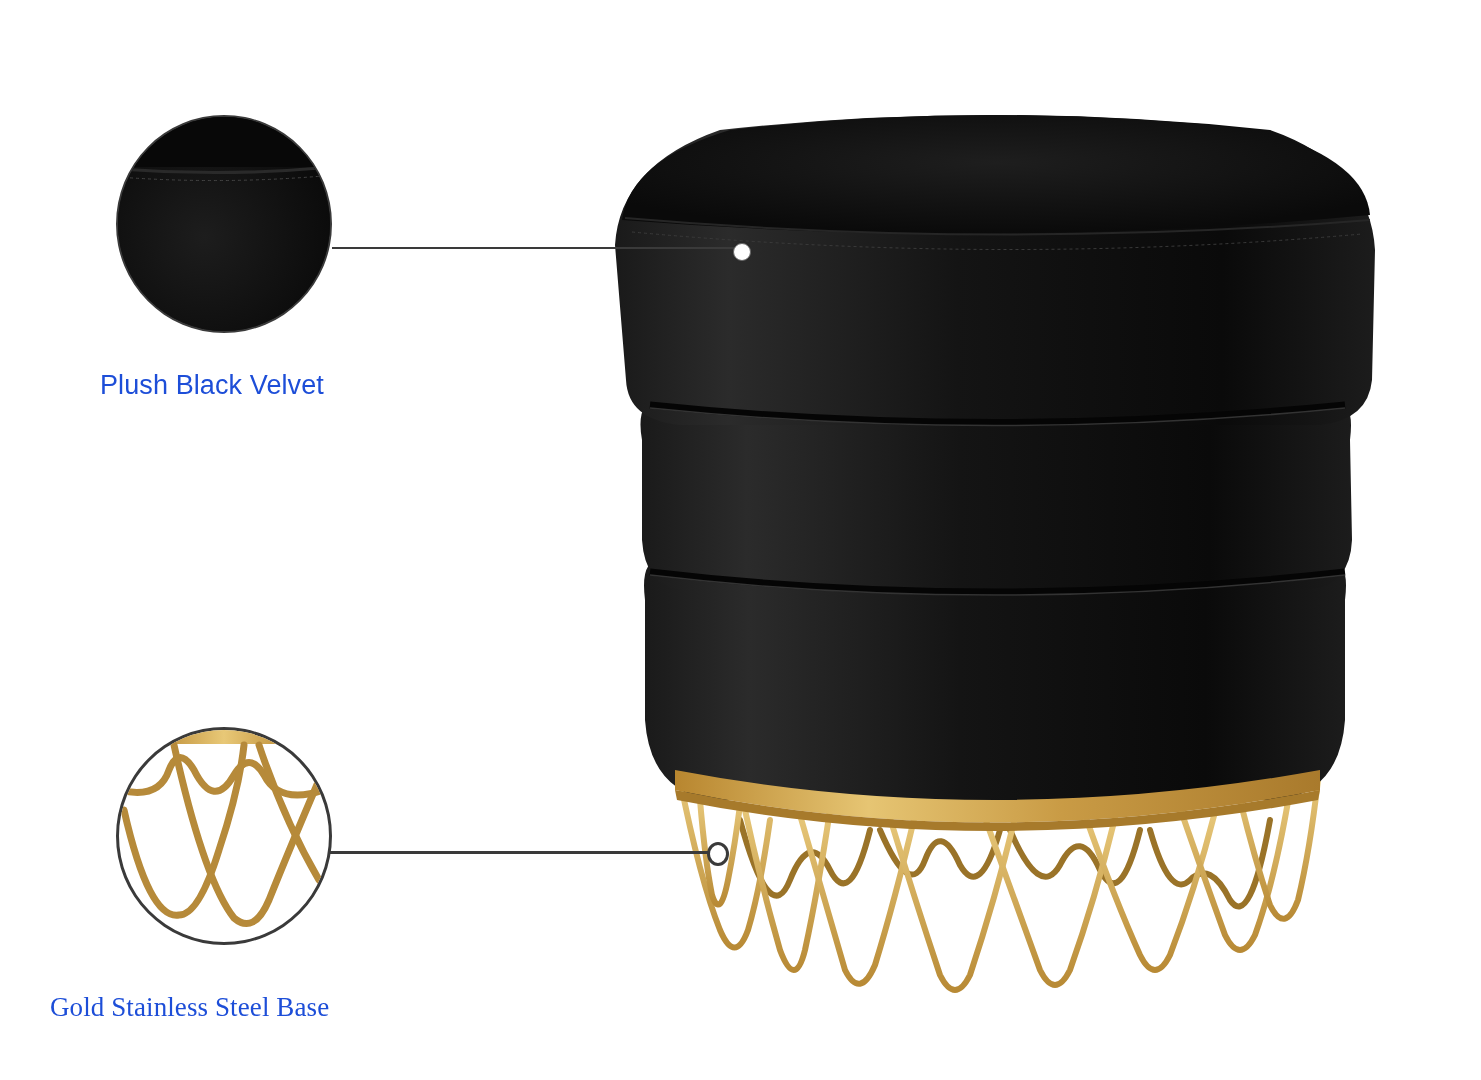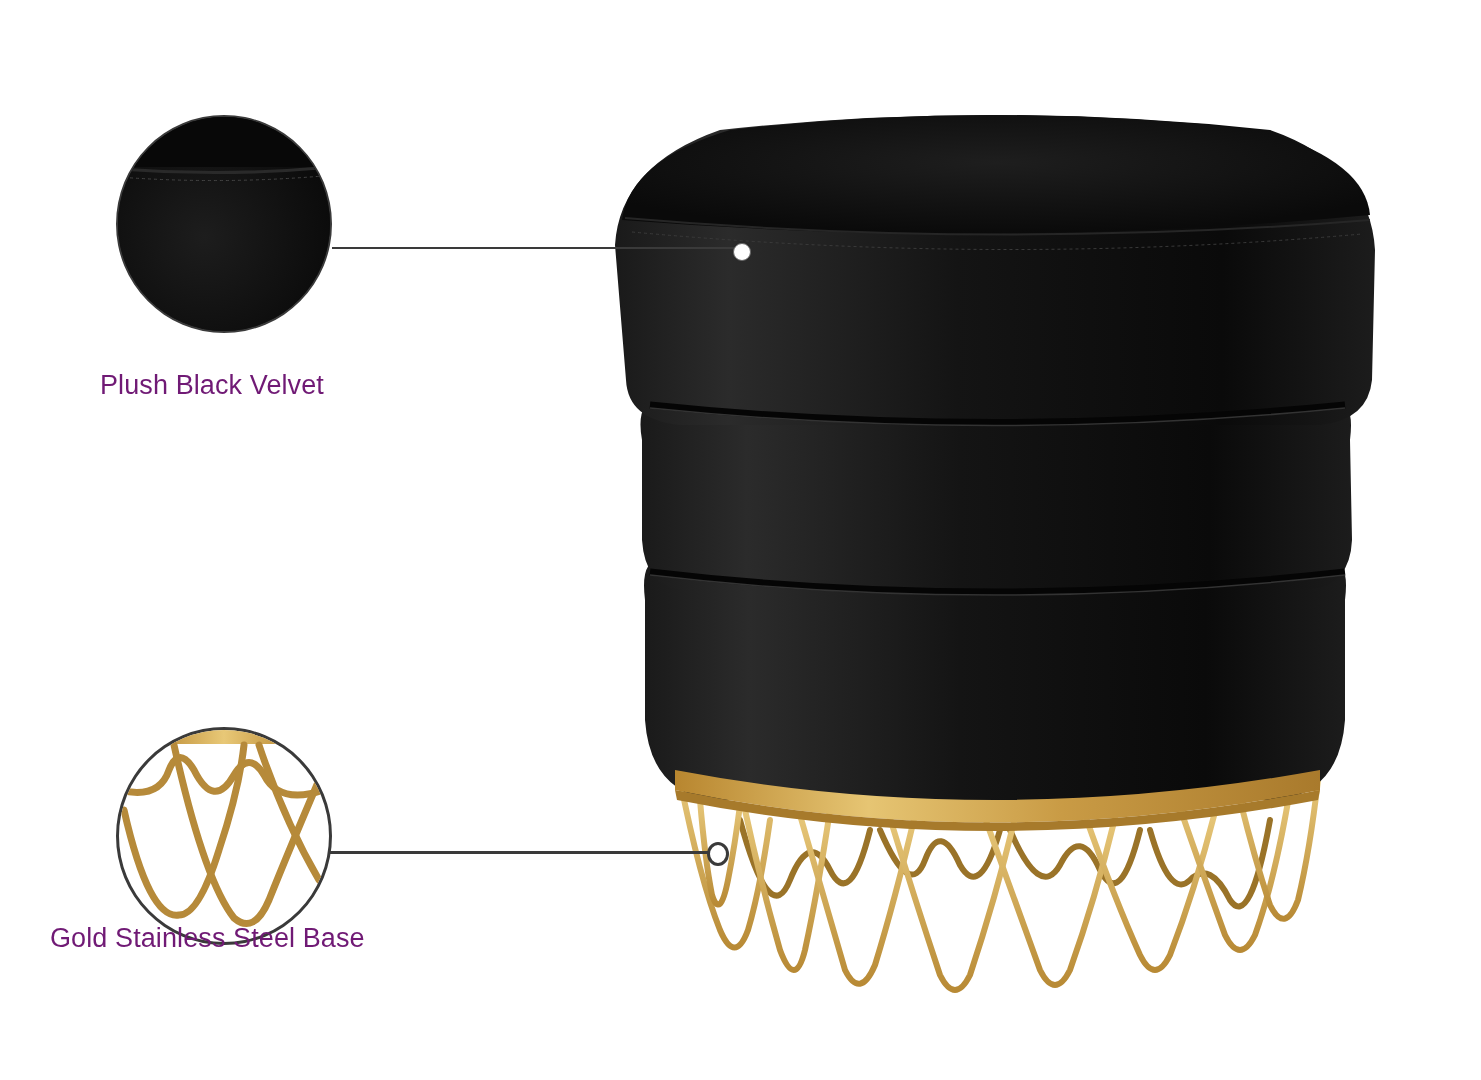--- a/index.html
+++ b/index.html
@@ -1,19 +1,19 @@
 <!DOCTYPE html>
 <html><head>
   <meta charset="utf-8">
   <style>
     html, body { margin: 0; padding: 0; background: #ffffff; }
     body { width: 1481px; height: 1080px; position: relative; overflow: hidden;
            font-family: "Liberation Sans", sans-serif; }
     .abs { position: absolute; }
-    .label { position: absolute; color: #701a75; font-size: 27px; letter-spacing: 0.1px; white-space: nowrap; }
+    .label { position: absolute; color: #1d4ed8; font-size: 27px; letter-spacing: 0.1px; white-space: nowrap; }
     .callout-circle { position: absolute; border-radius: 50%; overflow: hidden; box-sizing: border-box; }
     svg { display: block; }
   </style>
 </head>
 <body>
 
 <div class="abs" style="left:0;top:0;width:1481px;height:1080px;">
   <svg width="1481" height="1080" viewBox="0 0 1481 1080">
     <defs>
       <linearGradient id="velvetG" x1="0" y1="0" x2="1" y2="0">
@@ -122,13 +122,13 @@
       <path d="M 5 80 Q 30 190 60 185 Q 80 185 100 120 Q 120 60 125 15"></path>
       <path d="M 55 15 Q 85 150 115 188 Q 135 205 150 170 Q 170 120 200 50"></path>
       <path d="M 140 15 Q 165 90 200 150"></path>
     </g>
   </svg>
 </div>
 
 <div class="abs" style="left:330px;top:851px;width:380px;height:3px;background:#3a3a3a;"></div>
 <div class="abs" style="left:707px;top:842px;width:16px;height:18px;border-radius:50%;background:#ffffff;border:3px solid #3a3a3a;box-sizing:content-box;"></div>
 
-<div class="label" style="left:50px;top:923px;">Gold Stainless Steel Base</div>
+<div class="label" style="left:50px;top:992px;font-family:Liberation Serif, serif;">Gold Stainless Steel Base</div>
 
 </body></html>

